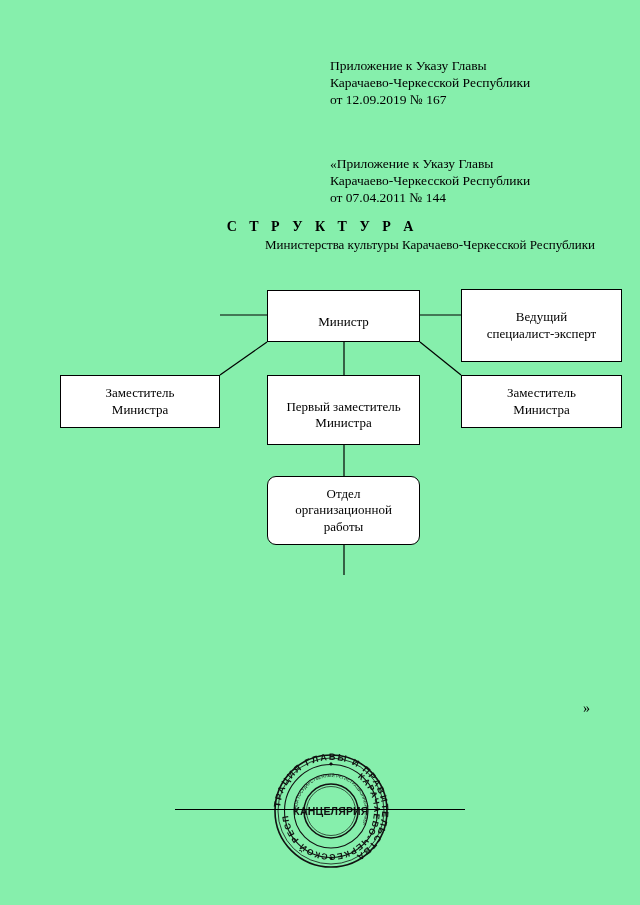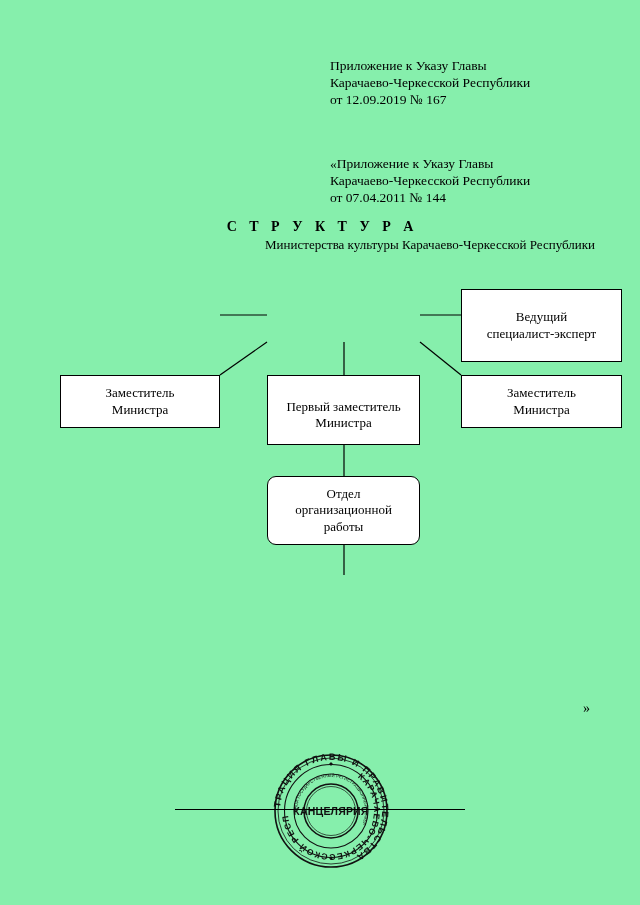--- a/index.html
+++ b/index.html
@@ -150,20 +150,23 @@
         <line x1="420" y1="342" x2="461" y2="375"></line>
 
         <line x1="344" y1="342" x2="344" y2="375"></line>
 
         <line x1="344" y1="441" x2="344" y2="476"></line>
 
         <line x1="344" y1="545" x2="344" y2="575"></line>
       </g>
     </svg>
 
+    <div class="node" id="node-minister">
+      <span>Министр</span>
+    </div>
 
 
     <div class="node center-v" id="node-lead-expert">
       <span>Ведущий
 специалист-эксперт</span>
     </div>
 
     <div class="node center-v" id="node-deputy-left">
       <span>Заместитель
 Министра</span>

